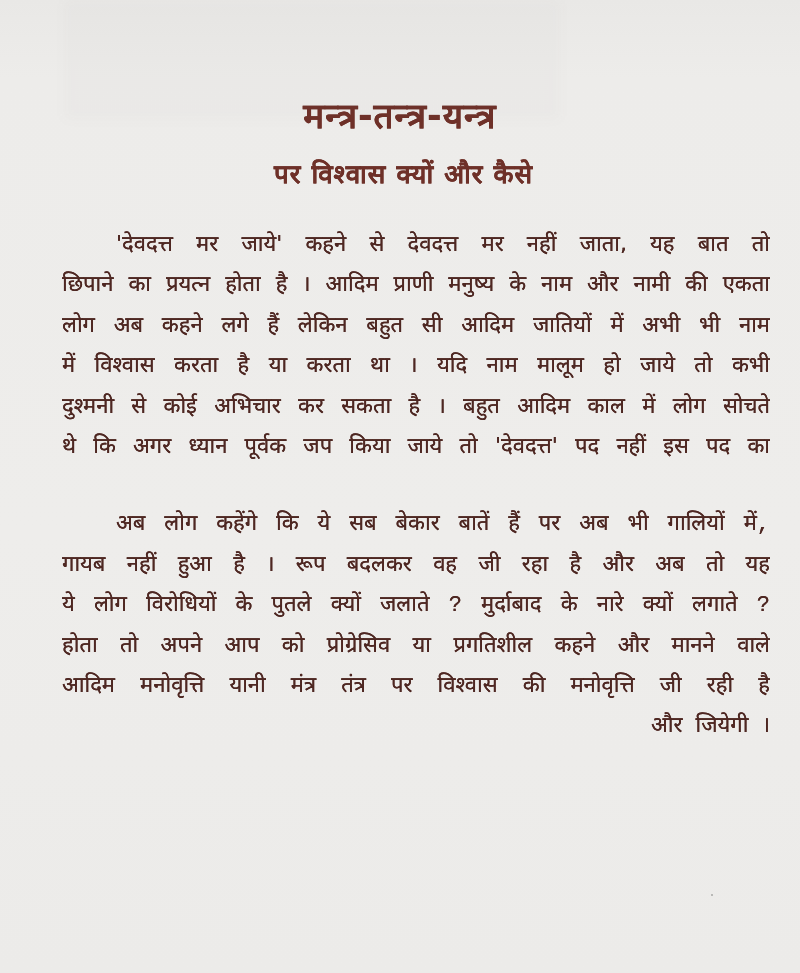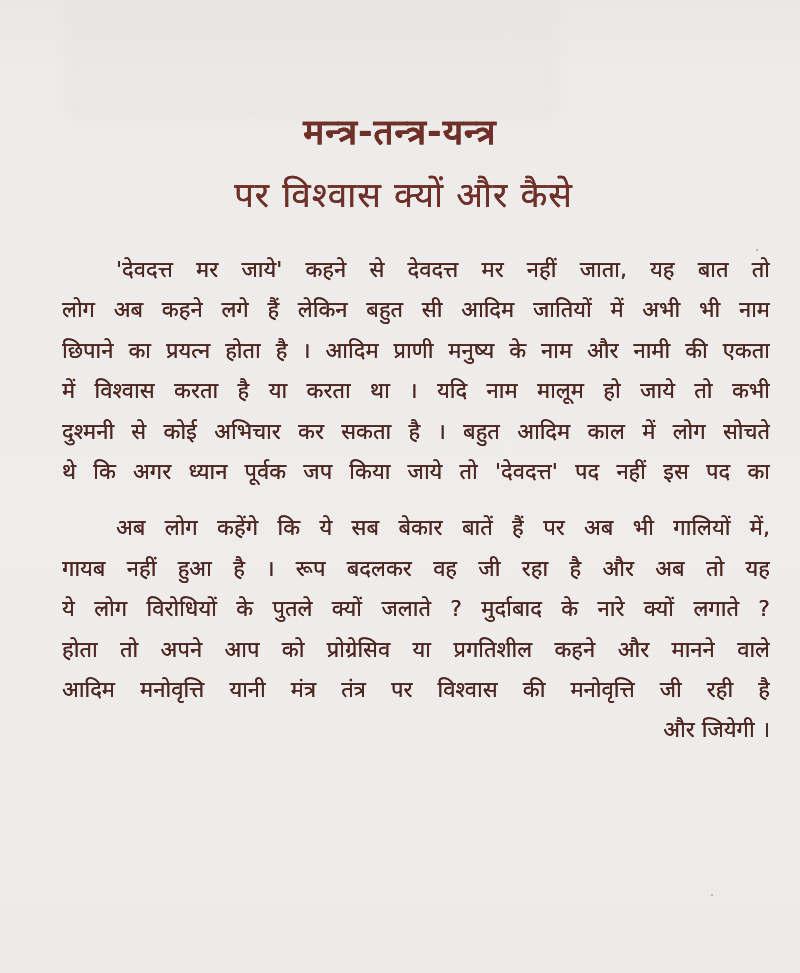--- a/index.html
+++ b/index.html
@@ -33,46 +33,46 @@
       linear-gradient(90deg, transparent 0 8%, rgba(120,110,110,0.05) 8% 70%, transparent 70%);
     filter: blur(6px);
     opacity: .5;
     pointer-events: none;
   }
   .titles {
     padding-top: 97px;
     text-align: center;
   }
   .title-1 {
-    margin: 16px;
+    margin: 0;
     font-size: 35px;
     line-height: 1.1;
     font-weight: bold;
     color: #6e3028;
     letter-spacing: 1px;
     text-shadow: 0 0 .5px #6e3028;
   }
   .title-2 {
     margin: 24px 0 0 7px;
-    font-size: 35px;
+    font-size: 26px;
     line-height: 1.1;
-    font-weight: normal;
+    font-weight: bold;
     color: #6e3028;
     letter-spacing: 1px;
     text-shadow: 0 0 .5px #6e3028;
   }
   .body-text {
     margin-top: 36px;
     padding: 0 30px 0 62px;
     color: #4e2722;
     font-size: 22px;
     text-shadow: 0 0 .4px #4e2722;
   }
   .para { margin: 0; }
-  .para + .para { margin-top: 16px; }
+  .para + .para { margin-top: 39px; font-family: Liberation Mono, monospace; }
   .line {
     height: 40.4px;
     line-height: 40.4px;
     overflow: hidden;
     text-align: justify;
     white-space: normal;
   }
   .line::after {            
     content: "";
     display: inline-block;
@@ -92,22 +92,22 @@
   <div class="ghost"></div>
 
   <div class="titles">
     <h1 class="title-1">मन्त्र-तन्त्र-यन्त्र</h1>
     <h2 class="title-2">पर विश्वास क्यों और कैसे</h2>
   </div>
 
   <div class="body-text">
     <div class="para">
       <div class="line indent">'देवदत्त मर जाये' कहने से देवदत्त मर नहीं जाता, यह बात तो</div>
+      <div class="line">छिपाने का प्रयत्न होता है । आदिम प्राणी मनुष्य के नाम और नामी की एकता</div>
       <div class="line">लोग अब कहने लगे हैं लेकिन बहुत सी आदिम जातियों में अभी भी नाम</div>
-      <div class="line">छिपाने का प्रयत्न होता है । आदिम प्राणी मनुष्य के नाम और नामी की एकता</div>
       <div class="line">में विश्वास करता है या करता था ।  यदि नाम मालूम हो जाये तो कभी</div>
       <div class="line">दुश्मनी से कोई अभिचार कर सकता है । बहुत आदिम काल में लोग सोचते</div>
       <div class="line">थे कि अगर ध्यान पूर्वक जप किया जाये तो 'देवदत्त' पद नहीं इस पद का</div>
     </div>
 
     <div class="para">
       <div class="line indent">अब लोग कहेंगे कि ये सब बेकार बातें हैं पर अब भी गालियों में,</div>
       <div class="line">गायब नहीं हुआ है ।  रूप बदलकर वह जी रहा है और अब तो यह</div>
       <div class="line">ये लोग विरोधियों के पुतले क्यों जलाते ?  मुर्दाबाद के नारे क्यों लगाते ?</div>
       <div class="line">होता तो अपने आप को प्रोग्रेसिव या प्रगतिशील कहने और मानने वाले</div>

